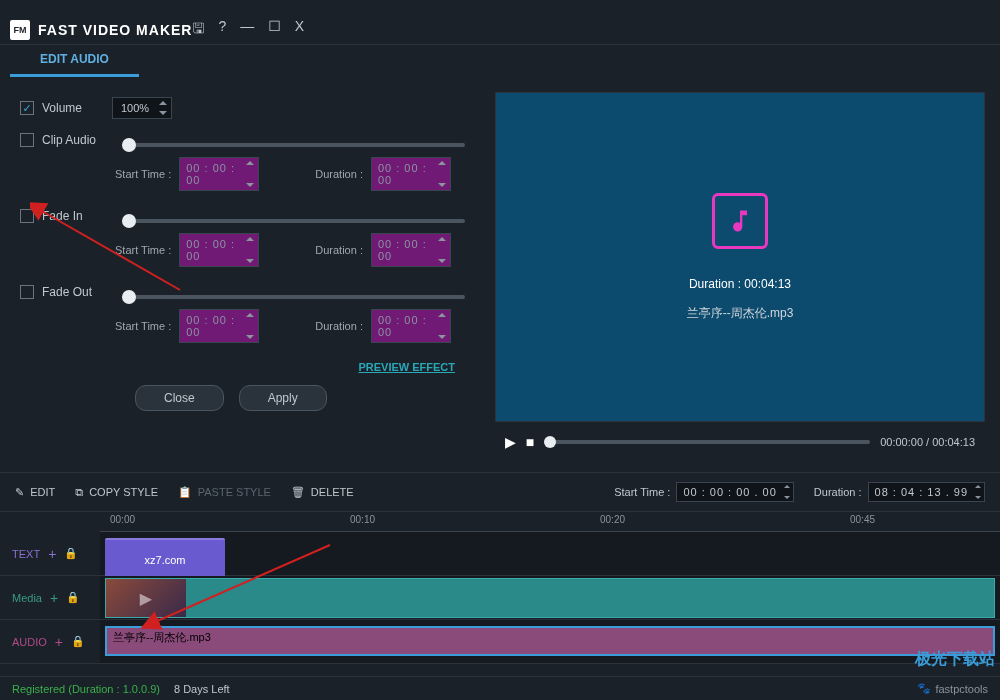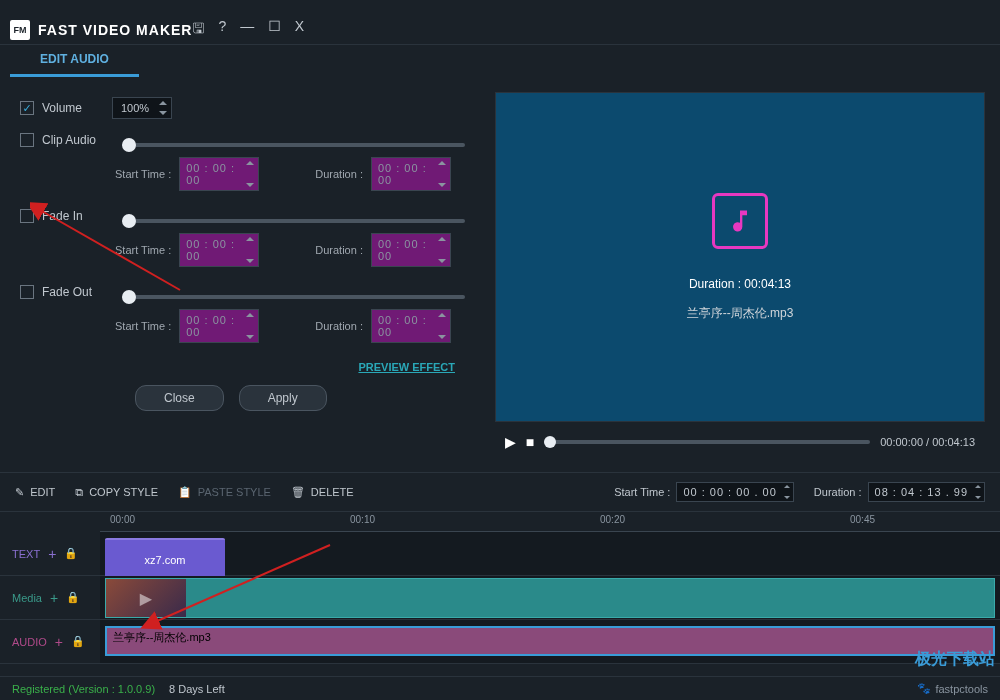--- a/index.html
+++ b/index.html
@@ -237,21 +237,21 @@
       <span class="add-icon">+</span>
       <span class="lock-icon">🔒</span>
     </div>
     <div class="track-body">
       <div class="clip-audio">兰亭序--周杰伦.mp3</div>
     </div>
   </div>
 </div>
 
 <div class="status">
-  <span class="status-reg">Registered (Version : 1.0.0.9)</span>
+  <span class="status-reg">Registered (Duration : 1.0.0.9)</span>
   <span class="status-days">8 Days Left</span>
   <span class="status-brand">🐾<span>fastpctools</span></span>
 </div>
 
 <svg class="arrow" style="left:30px; top:200px;" width="170" height="100">
   <defs>
       <marker id="ah1" markerWidth="10" markerHeight="10" refX="2" refY="5" orient="auto">
         <path d="M0,0 L10,5 L0,10 z" fill="#d02020"></path>
       </marker>
     </defs>

